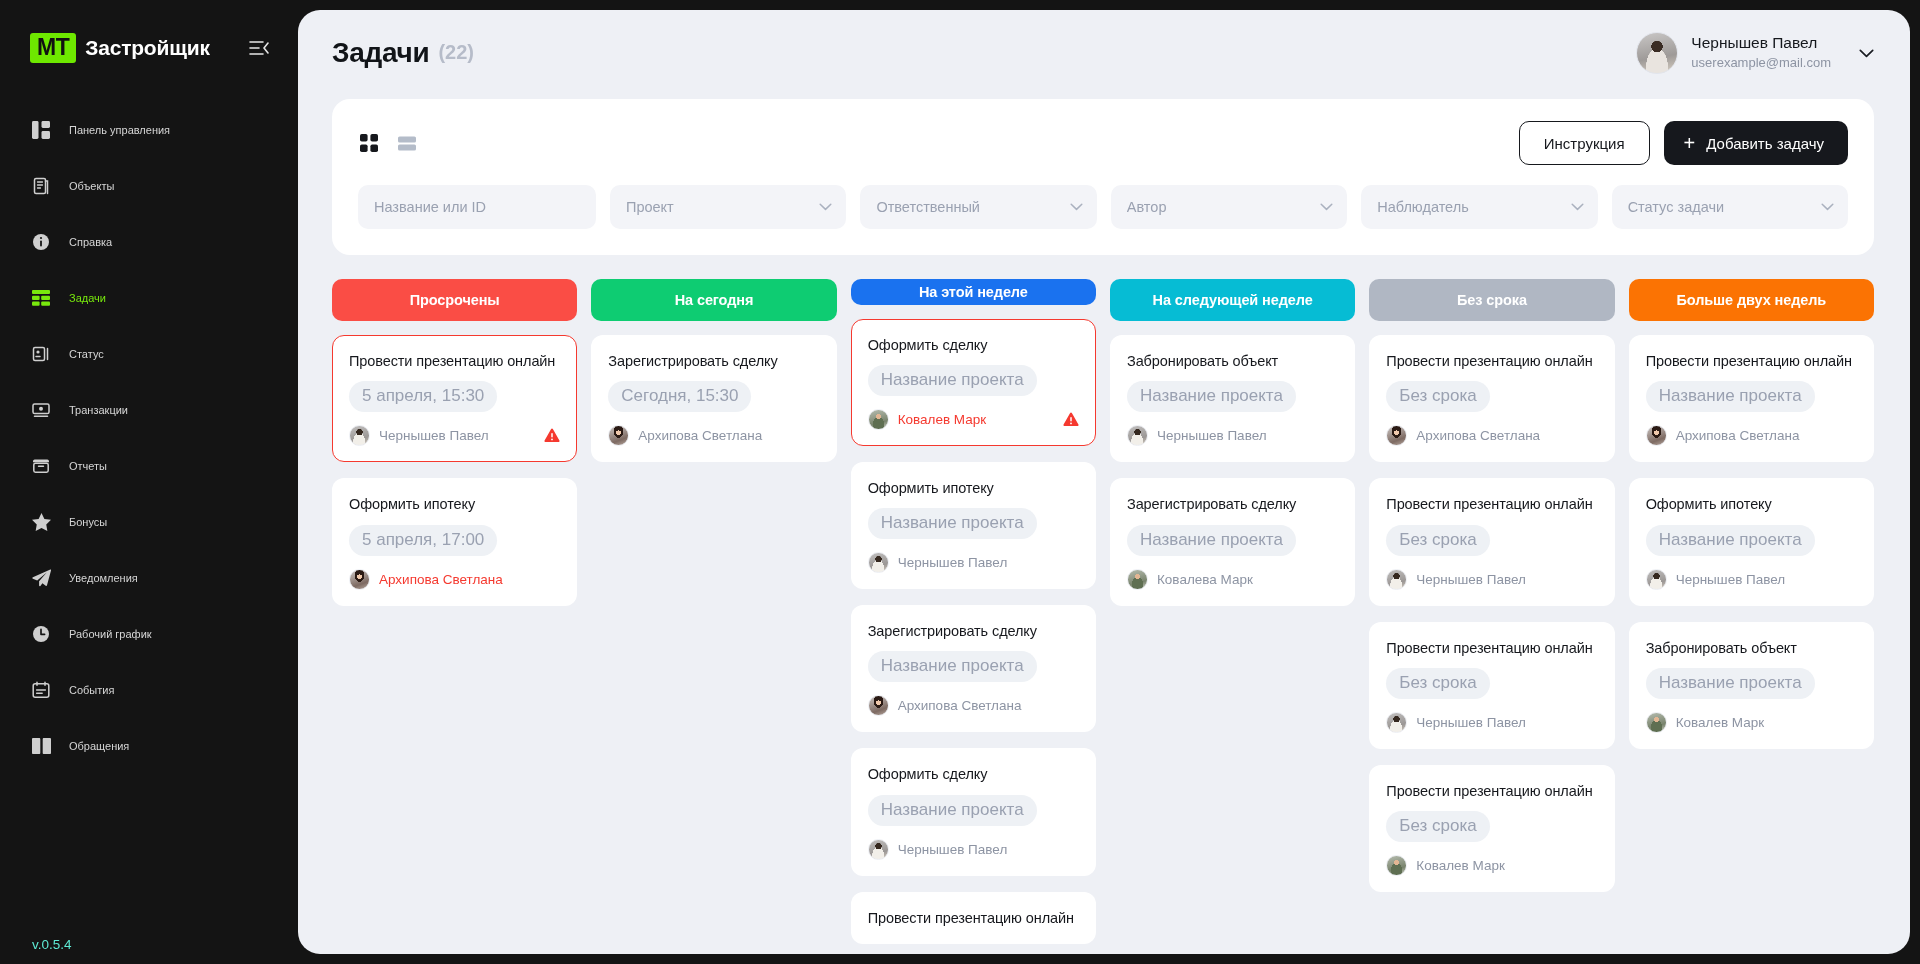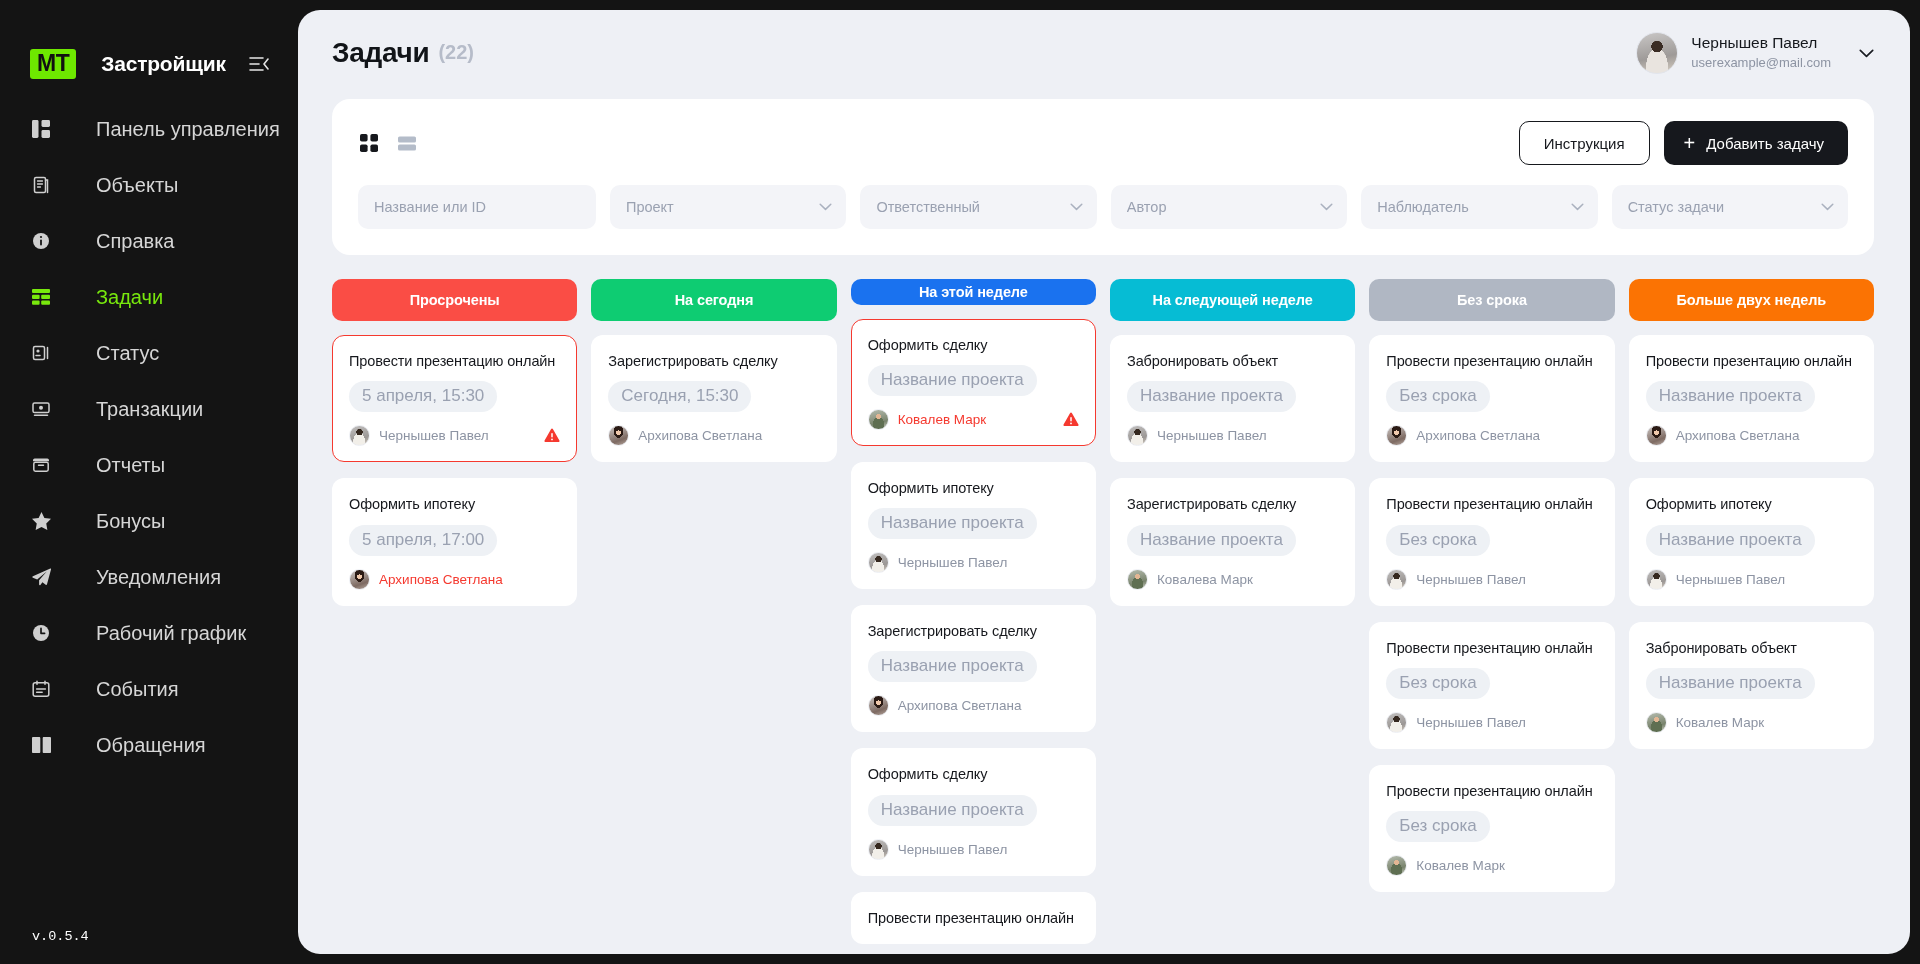--- a/index.html
+++ b/index.html
@@ -11,69 +11,68 @@
     overflow: hidden;
   }
   .app { display: flex; width: 1920px; height: 964px; background: #141414; }
 
   
   .sidebar {
     width: 298px; flex: 0 0 298px;
     background: #141414;
     display: flex; flex-direction: column;
     position: relative;
-    padding-top: 44px;
+    padding-top: 28px;
   }
   .brand-row {
     display: flex; align-items: center;
     padding: 0 26px 0 30px;
     height: 40px;
     margin-bottom: 34px;
   }
   .brand-logo {
     background: #6ee800;
     color: #111;
     font-weight: 800;
     font-size: 23px;
     letter-spacing: -0.5px;
     padding: 2px 7px 3px 7px;
     border-radius: 3px;
     line-height: 1.05;
     font-family: "Liberation Sans", sans-serif;
   }
   .brand-name {
     color: #fff; font-size: 21px; font-weight: 700;
-    margin-left: 25px; letter-spacing: -0.2px;
+    margin-left: 9px; letter-spacing: -0.2px;
   }
   .collapse-btn {
     margin-left: auto; width: 26px; height: 26px;
     display: flex; align-items: center; justify-content: center;
     cursor: pointer;
   }
   .nav { display: flex; flex-direction: column; padding: 0 0 0 0; }
   .nav-item {
-    display: flex; align-items: flex-start;
+    display: flex; align-items: center;
     height: 56px;
     padding-left: 30px;
     color: #d6d6d6;
-    font-size: 20px;
+    font-size: 11px;
     cursor: pointer;
     text-decoration: none;
-    gap: 27px;
   }
   .nav-item .nav-ico {
     width: 22px; height: 22px; flex: 0 0 22px;
     display: flex; align-items: center; justify-content: center;
     margin-right: 17px;
   }
   .nav-item.active { color: #78e80d; }
   .nav-item.active .nav-ico svg { fill: #78e80d; }
   .version {
-    position: absolute; bottom: 20px; left: 32px;
-    color: #ffffff; font-size: 13.5px; font-family: Liberation Mono, monospace;
+    position: absolute; bottom: 12px; left: 32px;
+    color: #5eead4; font-size: 13.5px;
   }
 
   
   .main {
     flex: 1 1 auto;
     background: #eef0f5;
     border-radius: 22px;
     margin: 10px 10px 10px 0;
     display: flex; flex-direction: column;
     overflow: hidden;

